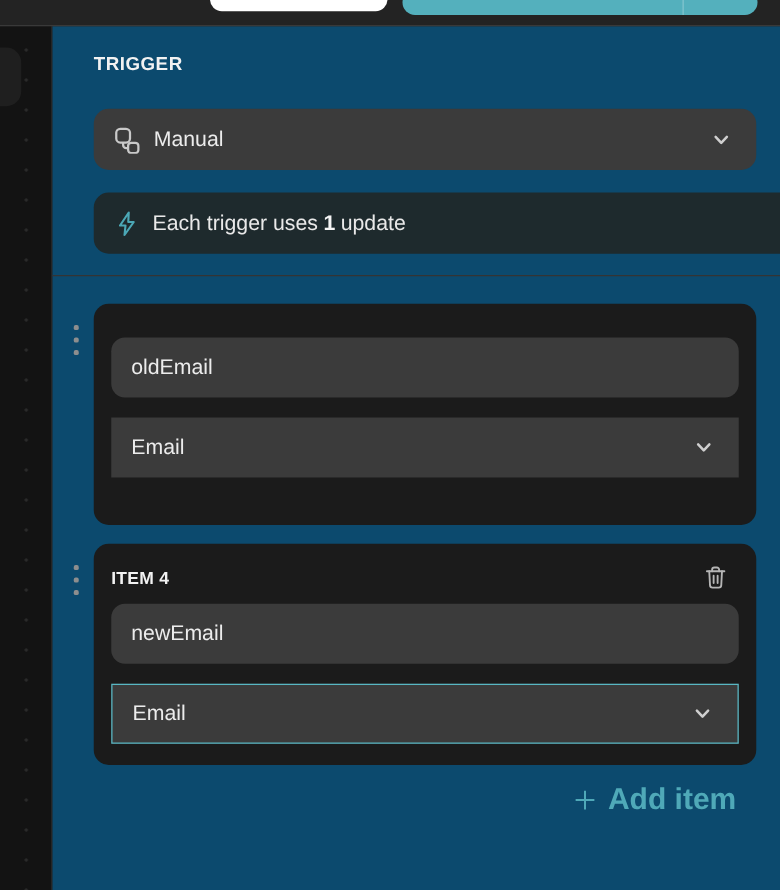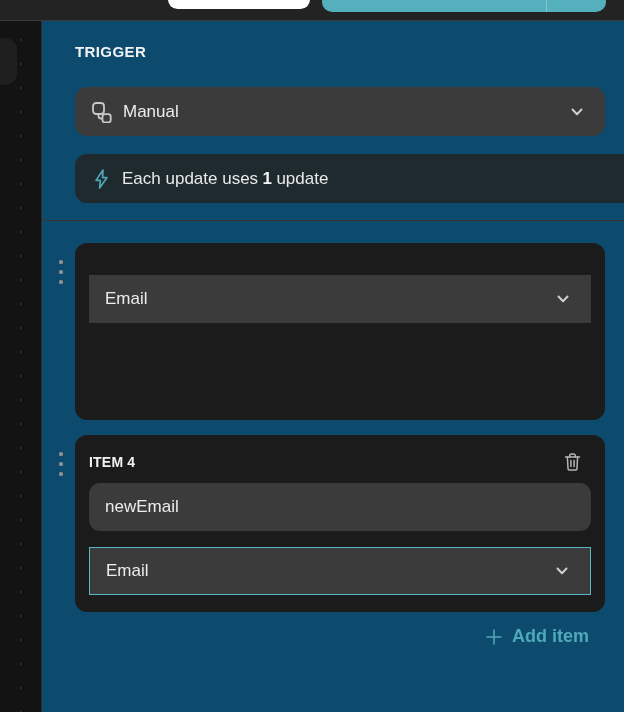--- a/index.html
+++ b/index.html
@@ -52,21 +52,21 @@
                  background:#3b3b3b; border:none; outline:none; border-radius:11px; padding:0 16px;
                  font-size:17px; color:#ececec; font-family:inherit; }
   .field-select { margin-top:16px; height:48px; border-radius:0; padding:0 20px 0 16px; cursor:pointer; }
   .field-select.focused { border:1.5px solid #58b7c3; }
 
   .drag-handle { position:absolute; left:-20px; top:17px; width:12px; display:flex; flex-direction:column;
                  gap:6px; align-items:center; cursor:grab; }
   .drag-handle i { width:4px; height:4px; border-radius:1.5px; background:#8e8e8e; display:block; }
 
   .add-item { position:absolute; top:606px; right:35px; display:flex; align-items:center; gap:9px;
-              color:#4fa9b8; font-size:18px; font-weight:600; cursor:pointer; }
+              color:#4fa9b8; font-size:24px; font-weight:600; cursor:pointer; }
 
   svg { display:block; }
 </style>
 </head>
 <body>
 
 <div class="screen">
 
   <div class="header-bar">
     <div class="btn-white"></div>
@@ -99,32 +99,33 @@
       </span>
     </div>
 
     <div class="notice">
       <span>
         <svg width="21" height="22" viewBox="0 0 21 22" fill="none">
           <path d="M12 2 L5 12.4 h4.4 L8.6 20 L16 9.6 h-4.4 L12 2 Z" stroke="#4ba7b5" stroke-width="1.7" stroke-linejoin="round"></path>
         </svg>
       </span>
       <span>
-        <span>Each update uses</span><span class="notice-count">1</span><span>update</span>
+        <span>Each trigger uses</span><span class="notice-count">1</span><span>update</span>
       </span>
     </div>
 
     <div class="divider"></div>
 
     <div class="item-card card-1">
       <div class="drag-handle">
           <i></i>
           <i></i>
           <i></i>
         </div>
+      <input class="field-input" readonly="" value="oldEmail" style="">
       <div class="control field-select">
         <span>Email</span>
         <span class="chevron">
           <svg width="16" height="16" viewBox="0 0 16 16" fill="none">
             <path d="M3.5 5.5 L8 10.3 L12.5 5.5" stroke="#cfcfcf" stroke-width="2" stroke-linecap="round" stroke-linejoin="round"></path>
           </svg>
         </span>
       </div>
     </div>
 

